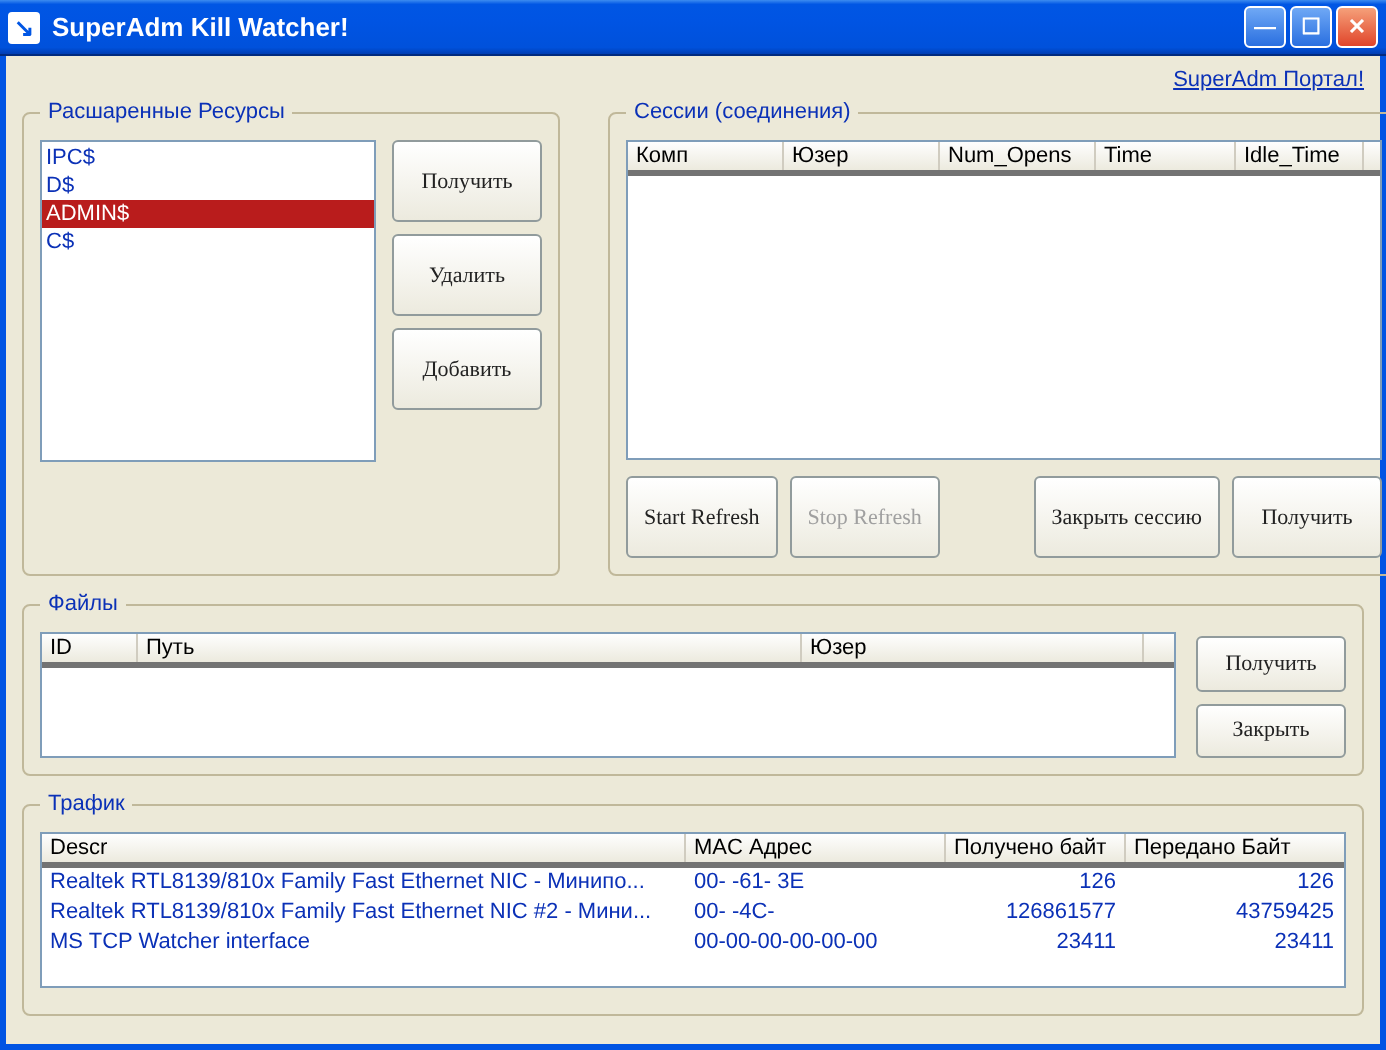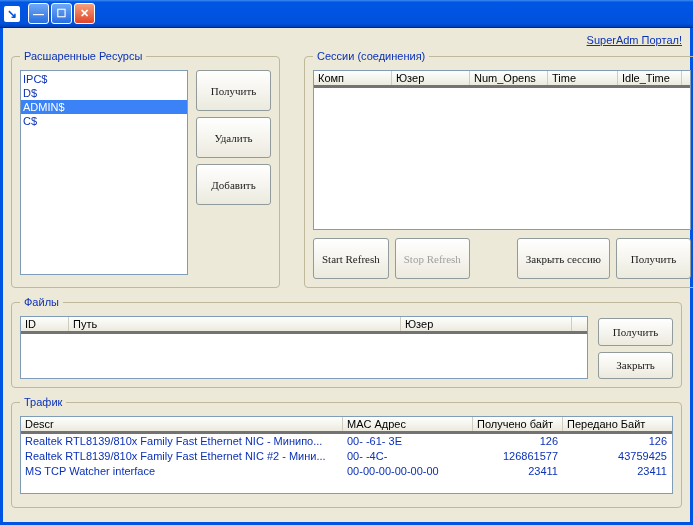--- a/index.html
+++ b/index.html
@@ -63,28 +63,28 @@
   border: 1px solid #c0b89a;
   border-radius: 4px;
   margin: 0;
   padding: 8px;
 }
 legend { color: #0b31b7; padding: 0 4px; }
 .row1 { display: flex; gap: 24px; margin-bottom: 8px; }
 .resources { width: 265px; height: 238px; }
 .res-inner { display: flex; gap: 8px; height: 100%; }
 .listbox {
-  width: 168px; height: 205px;
+  width: 168px; height: 161px;
   background: #fff;
   border: 1px solid #7f9db9;
   padding: 1px 0;
   overflow: hidden;
 }
 .listbox .item { padding: 0 2px; color: #0b31b7; line-height: 14px; cursor: default; }
-.listbox .item.sel { background: #3b82f6; color: #fff; }
+.listbox .item.sel { background: #b91c1c; color: #fff; }
 .btncol { display: flex; flex-direction: column; gap: 6px; }
 .btn {
   min-width: 75px;
   height: 41px;
   background: linear-gradient(to bottom, #fff, #eceade);
   border: 1px solid #919b9c;
   border-radius: 3px;
   color: #222;
   font-family: Tahoma; font-size: 11px;
   cursor: default;
@@ -119,20 +119,21 @@
 .files-btns { display: flex; flex-direction: column; gap: 6px; padding-top: 2px; }
 .traffic { height: 112px; }
 .traffic .listview { height: 78px; }
 .num { text-align: right; }
 </style>
 </head>
 <body>
 
 <div class="titlebar">
   <div class="ticon">↘</div>
+  <div class="title">SuperAdm Kill Watcher!</div>
   <div class="tbtn min">—</div>
   <div class="tbtn max">☐</div>
   <div class="tbtn close">✕</div>
 </div>
 
 <div class="client">
   <div class="toplink">
     <a>SuperAdm Портал!</a>
   </div>
 

